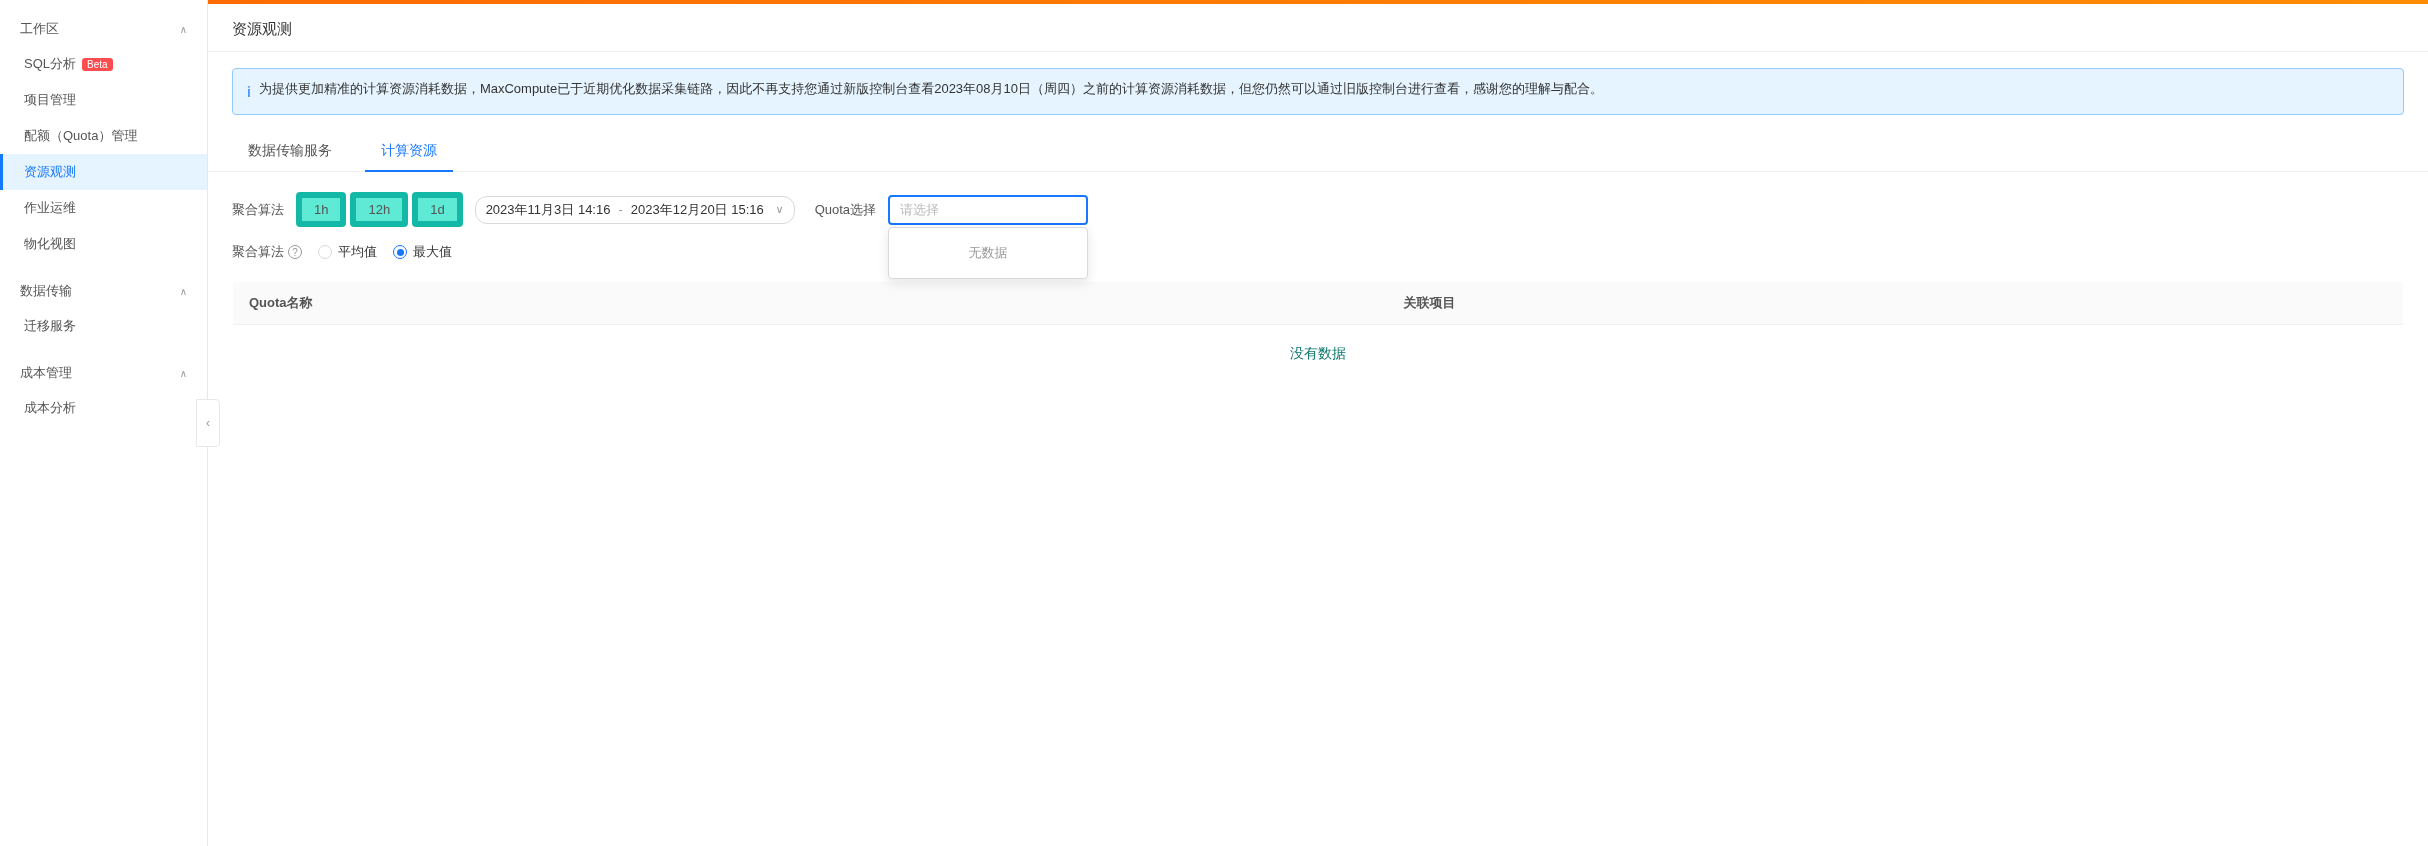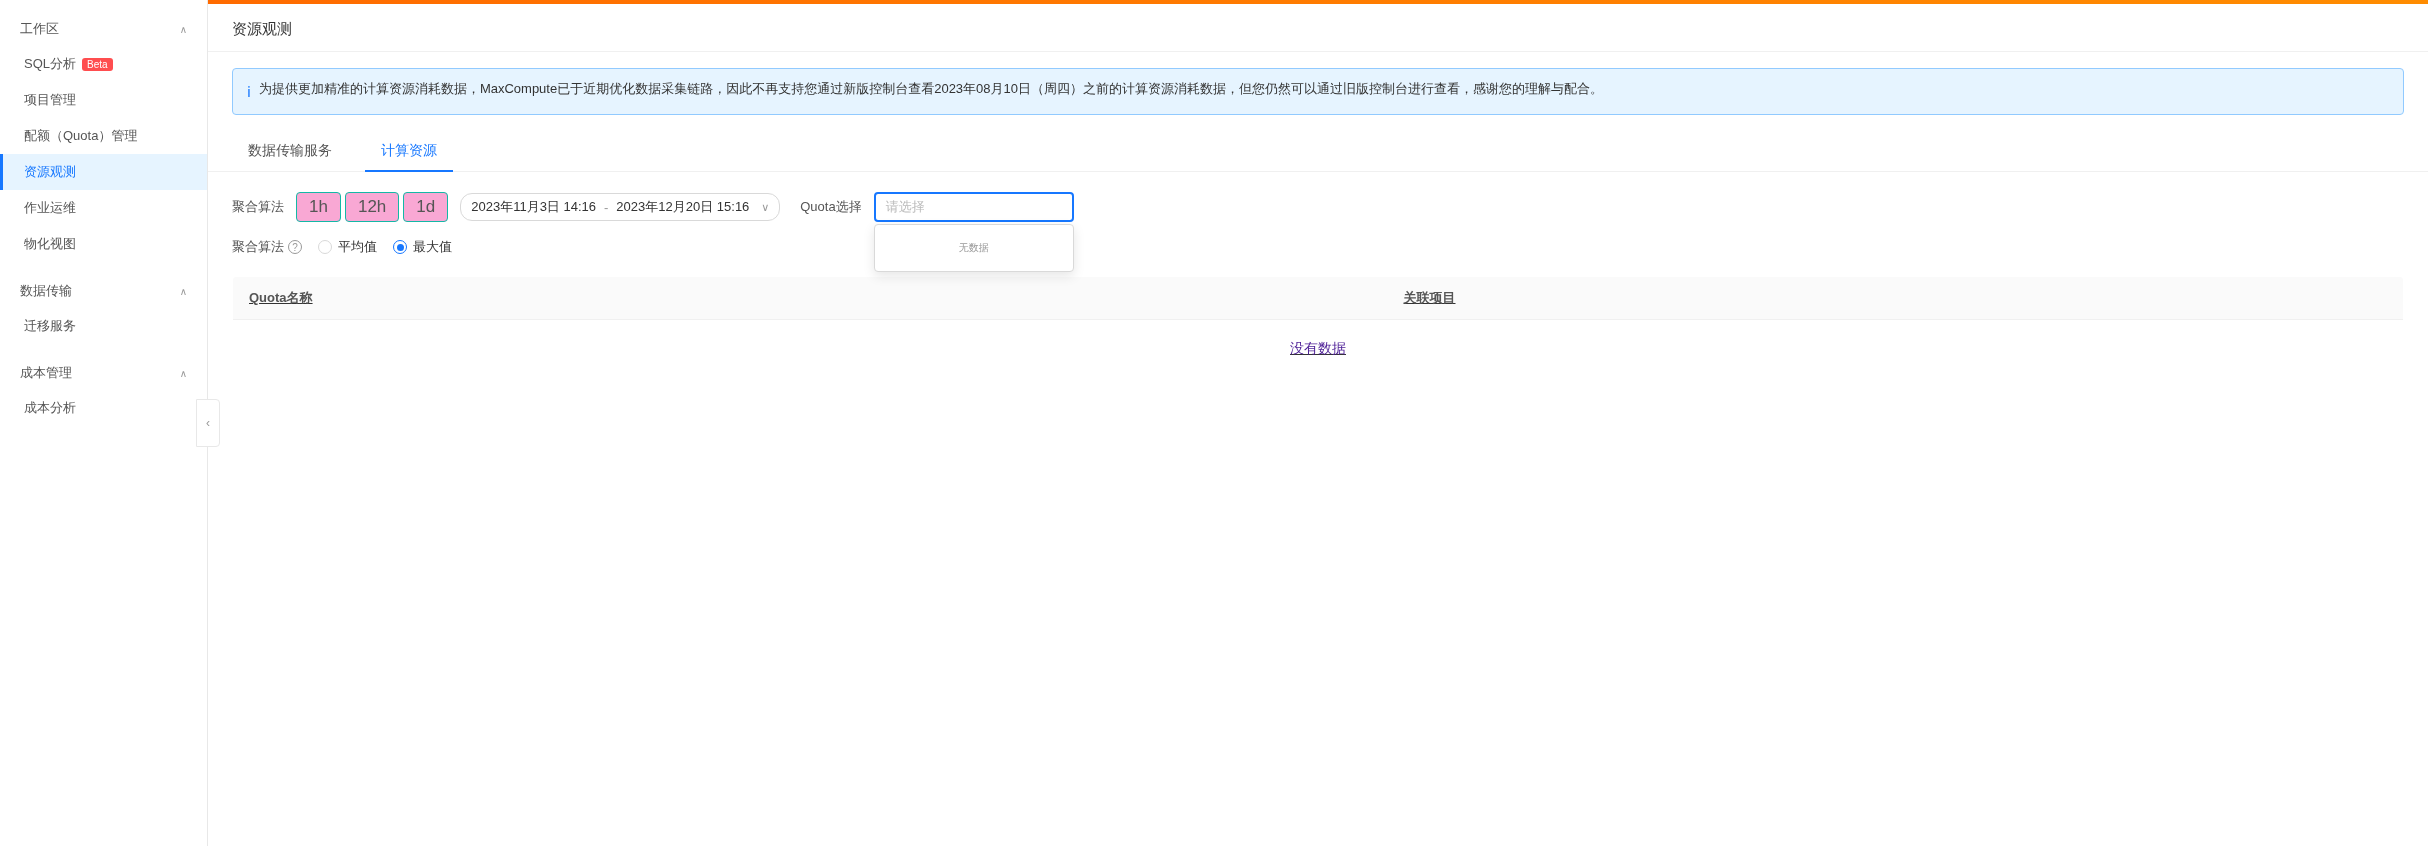--- a/index.html
+++ b/index.html
@@ -191,24 +191,24 @@
       font-size: 13px;
       color: #555;
       flex-shrink: 0;
     }
     .time-btn-group {
       display: flex;
       gap: 4px;
     }
     .time-btn {
       padding: 4px 12px;
-      border: 1px solid #14b8a6;
+      border: 6px solid #14b8a6;
       border-radius: 4px;
-      background: #f9a8d4;
-      font-size: 17px;
+      background: #5eead4;
+      font-size: 13px;
       cursor: pointer;
       color: #555;
     }
     .date-range-picker {
       display: flex;
       align-items: center;
       border: 1px solid #d9d9d9;
       border-radius: 12px;
       padding: 4px 10px;
       gap: 8px;
@@ -256,21 +256,21 @@
       min-width: 200px;
       background: #fff;
       border: 1px solid #d9d9d9;
       border-radius: 4px;
       box-shadow: 0 4px 12px rgba(0,0,0,0.1);
       z-index: 100;
       padding: 8px 0;
     }
     .quota-dropdown-item {
       padding: 8px 12px;
-      font-size: 10px;
+      font-size: 13px;
       color: #999;
       text-align: center;
     }
 
     
     .aggregation-row {
       display: flex;
       align-items: center;
       gap: 16px;
       margin-bottom: 20px;
@@ -328,42 +328,41 @@
       background: #1677ff;
     }
 
     
     .data-table {
       width: 100%;
       border-collapse: collapse;
       border: 1px solid #f0f0f0;
       border-radius: 4px;
       overflow: hidden;
-      text-decoration: underline;
     }
     .data-table thead tr {
       background: #fafafa;
     }
     .data-table th {
       padding: 12px 16px;
       text-align: left;
       font-size: 13px;
       font-weight: 600;
       color: #555;
       border-bottom: 1px solid #f0f0f0;
     }
     .data-table td {
       padding: 20px 16px;
       text-align: center;
       font-size: 13px;
       color: #999;
       border-bottom: 1px solid #f0f0f0;
     }
     .no-data-row td {
-      color: #4c1d95;
+      color: #0f766e;
       font-size: 14px;
     }
 
     
     .sidebar-wrapper {
       position: relative;
       display: flex;
     }
   </style>
 </head>

